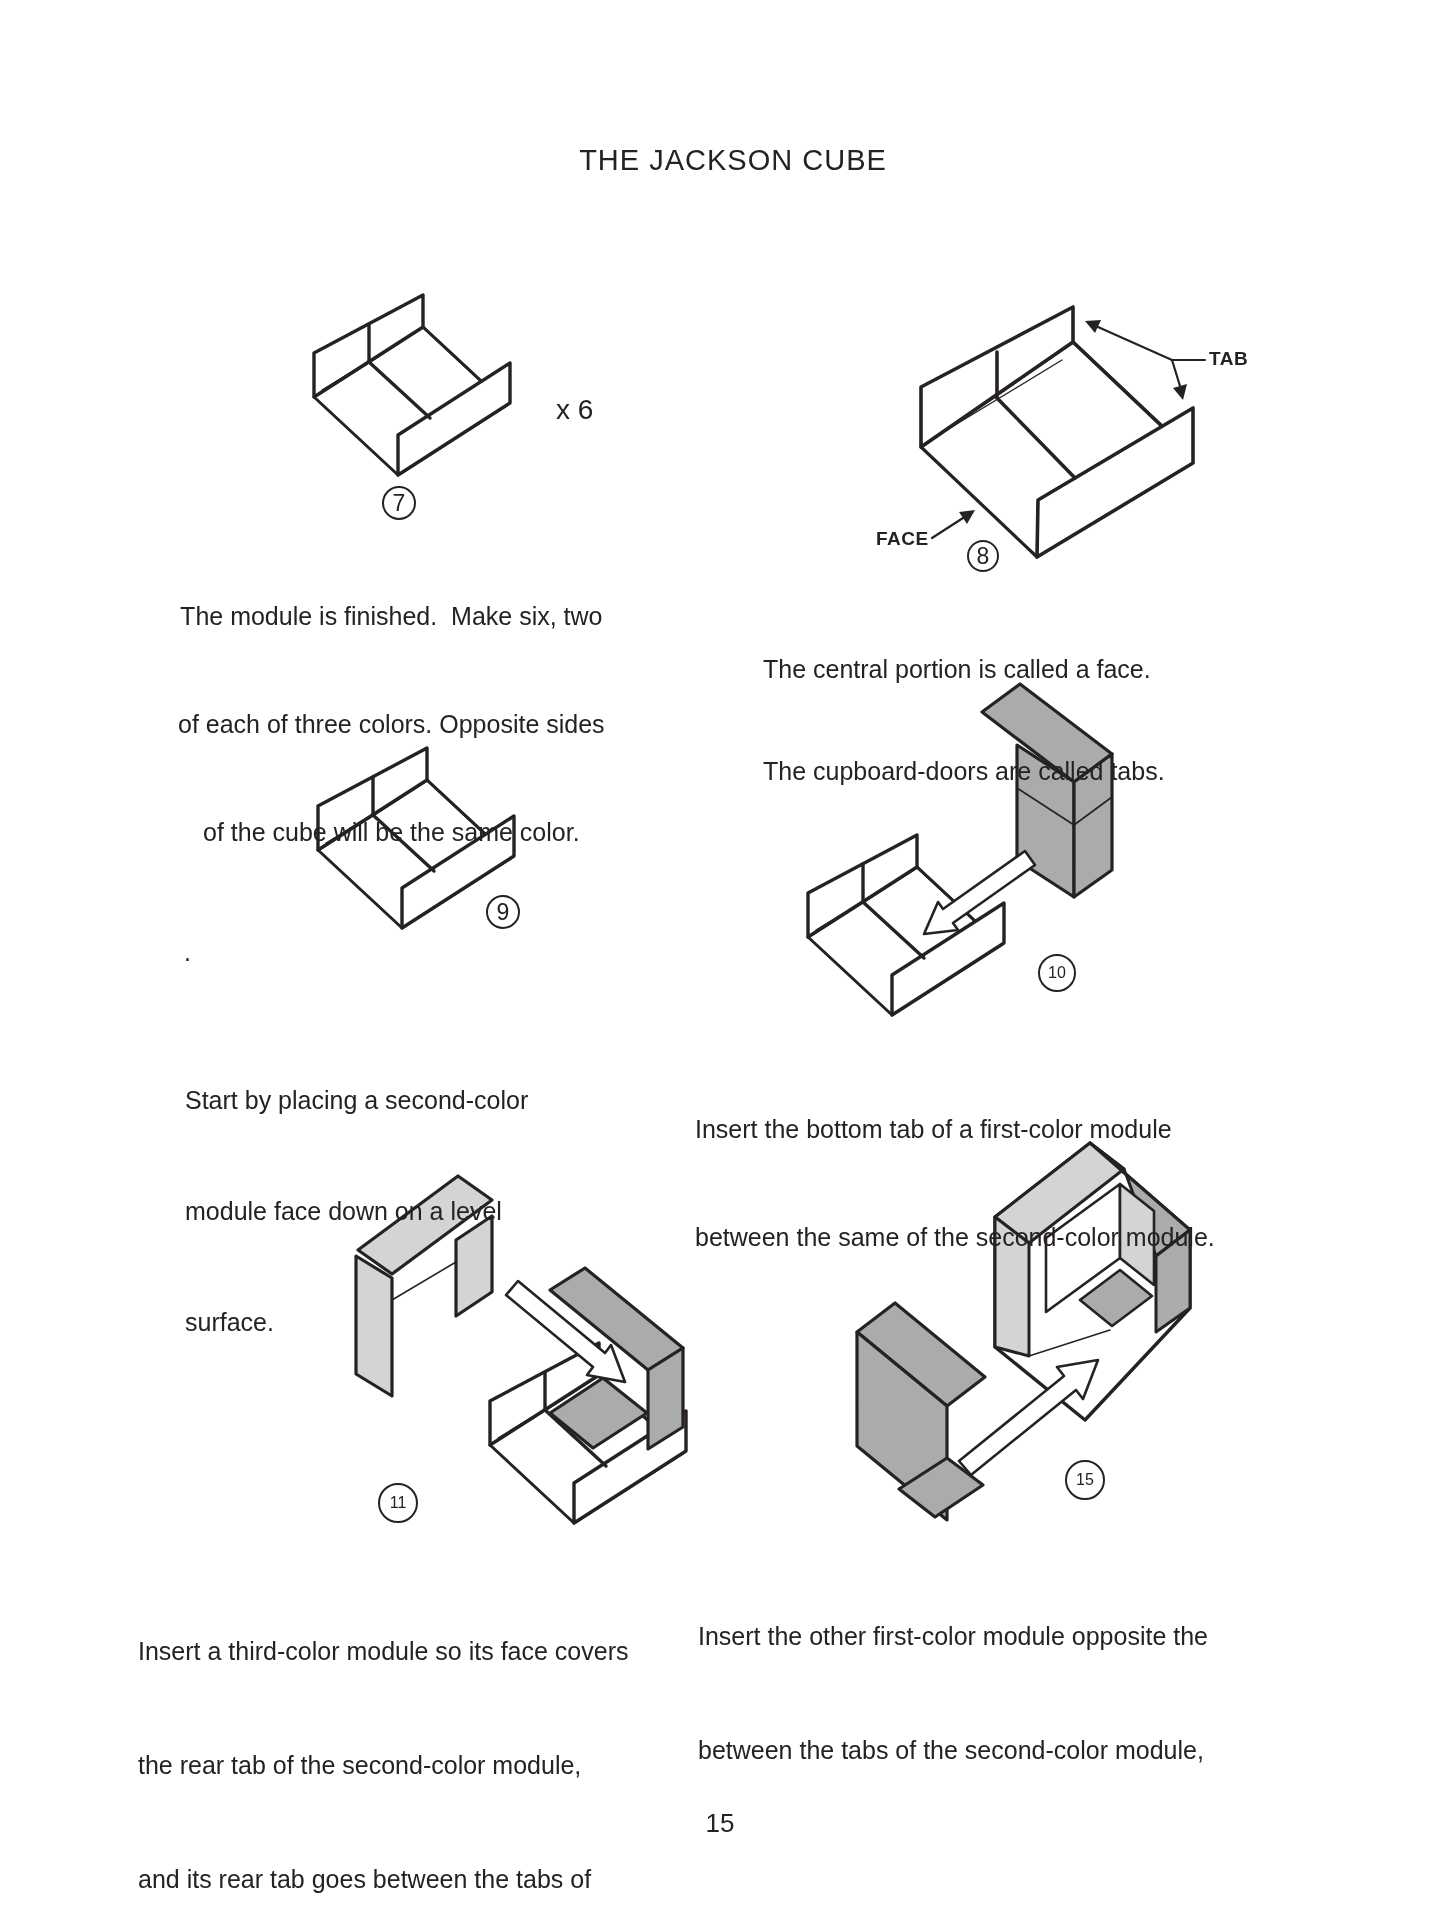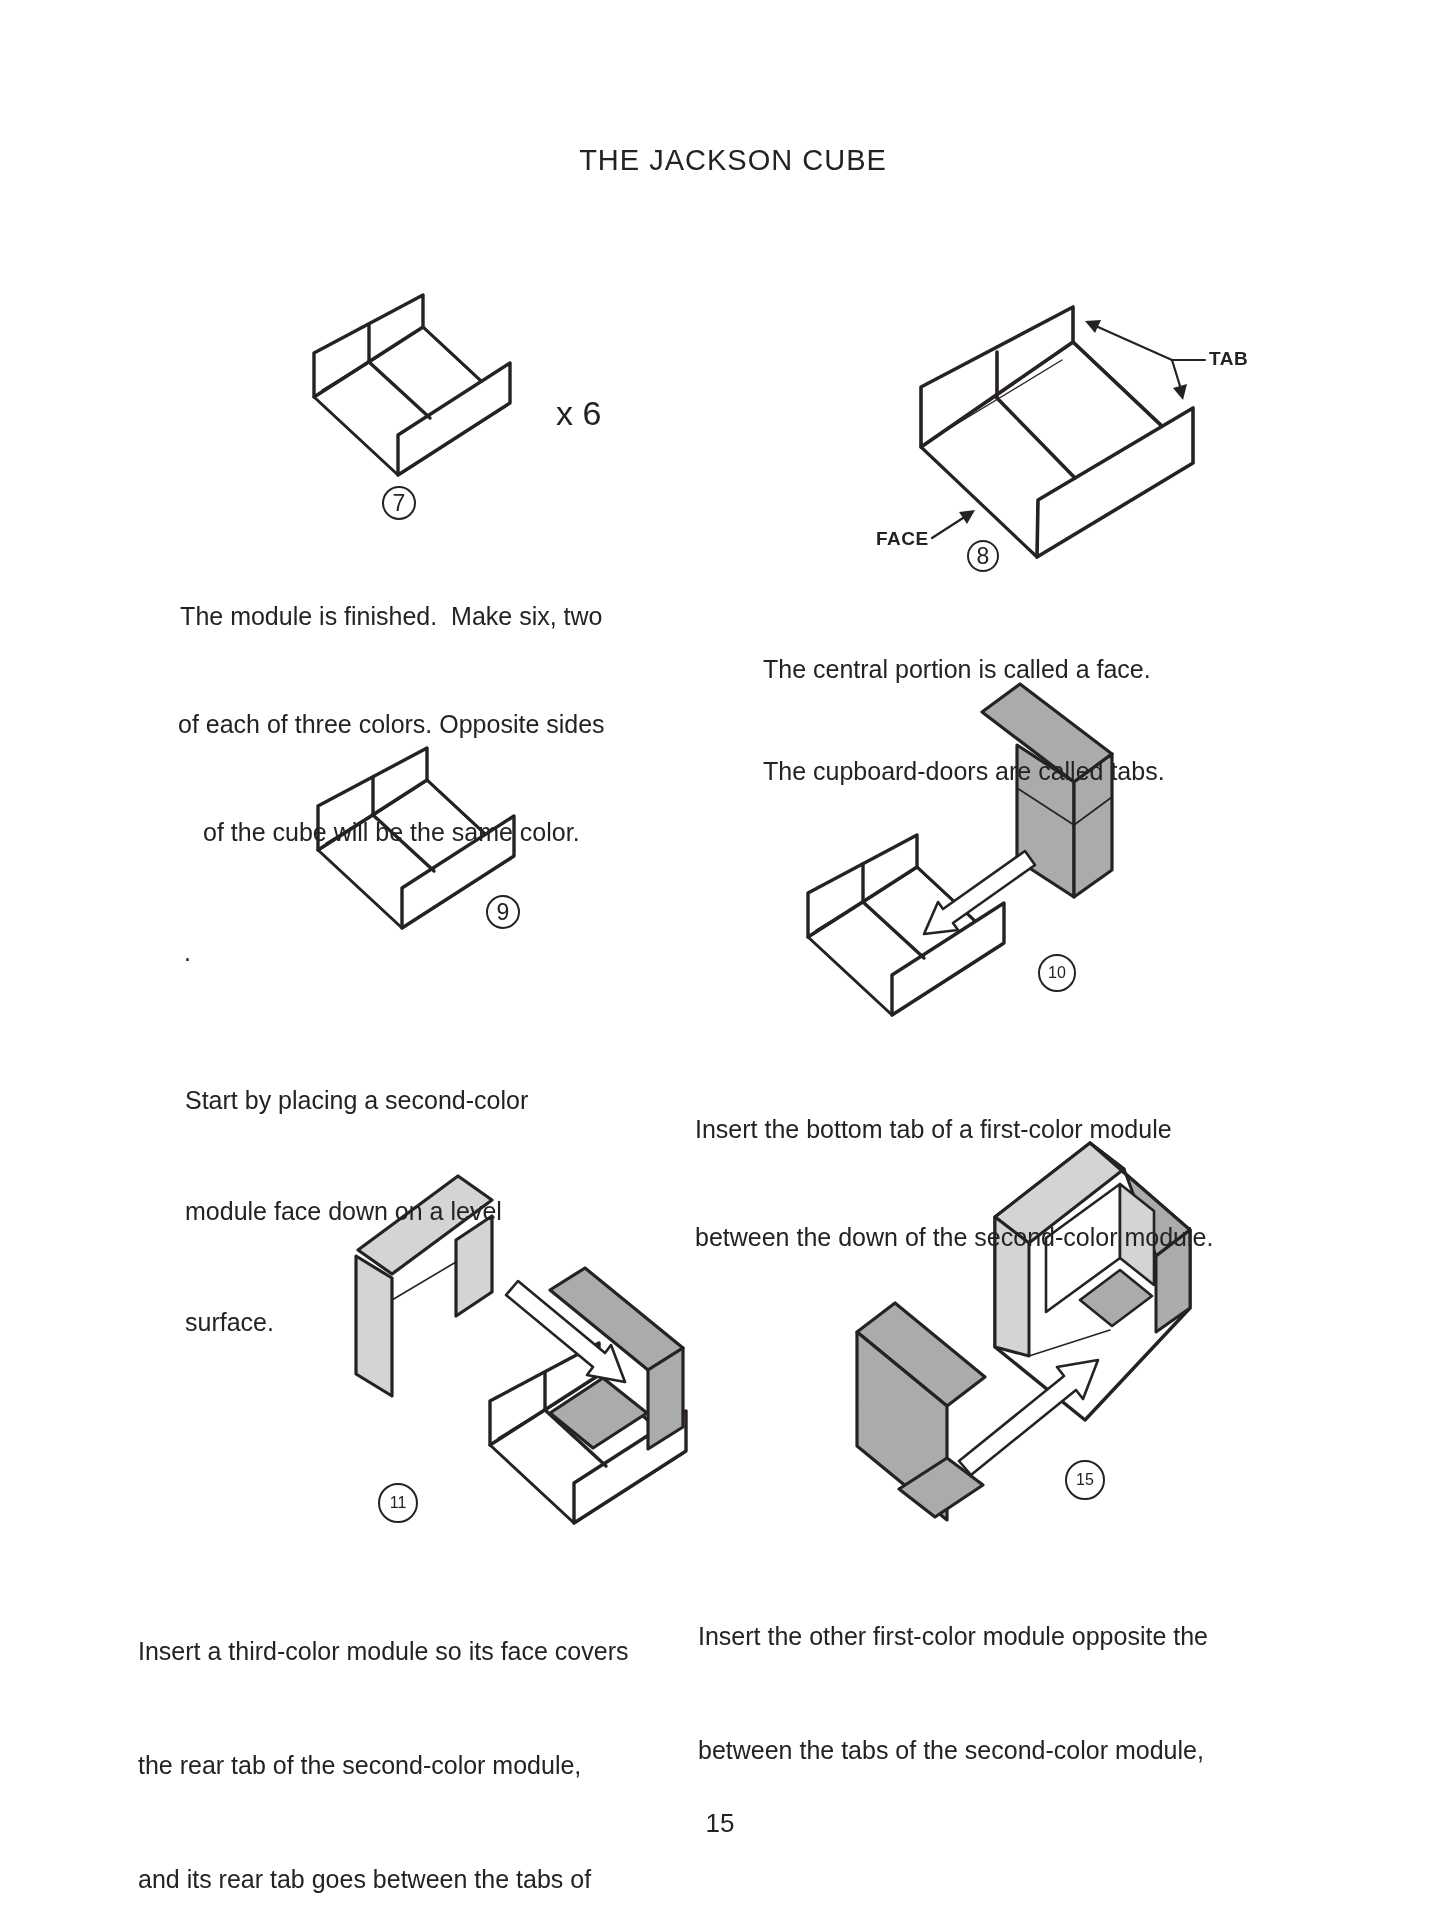--- a/index.html
+++ b/index.html
@@ -24,21 +24,21 @@
   .art .solid{fill:var(--line);stroke:none;}
   .abs{position:absolute;}
   .title{
     left:0;top:131px;width:100%;text-align:center;
     font-size:29px;letter-spacing:1px;font-weight:400;margin:13px;
   }
   .cap{font-size:25px;line-height:36px;white-space:pre;}
   .cap.wide{line-height:38px;}
   .cap9{line-height:37px;}
   .figlabel{font-weight:bold;font-size:19px;letter-spacing:0.5px;}
-  .mult{font-size:34px;}
+  .mult{font-size:28px;}
   .circ{
     border:2.5px solid var(--line);border-radius:50%;
     display:flex;align-items:center;justify-content:center;
     font-size:23px;background:var(--paper);box-sizing:border-box;
   }
   .circ.big{font-size:16px;}
   .pagenum{left:0;top:1808px;width:100%;text-align:center;font-size:26px;}
   .stray{font-size:25px;}
 </style>
 </head>
@@ -156,21 +156,21 @@
     <div>Start by placing a second-color</div>
     <div>module face down on a level</div>
     <div>surface.</div>
   </div>
 
   <div class="abs circ big" style="left:1038px;top:954px;width:38px;height:38px;">
     <span>10</span>
   </div>
   <div class="abs cap" style="left:695px;top:1039px;">
     <div>Insert the bottom tab of a first-color module</div>
-    <div>between the down of the second-color module.</div>
+    <div>between the same of the second-color module.</div>
   </div>
 
   <div class="abs circ big" style="left:378px;top:1483px;width:40px;height:40px;">
     <span>11</span>
   </div>
   <div class="abs cap wide" style="left:138px;top:1556px;">
     <div>Insert a third-color module so its face covers</div>
     <div>the rear tab of the second-color module,</div>
     <div>and its rear tab goes between the tabs of</div>
     

